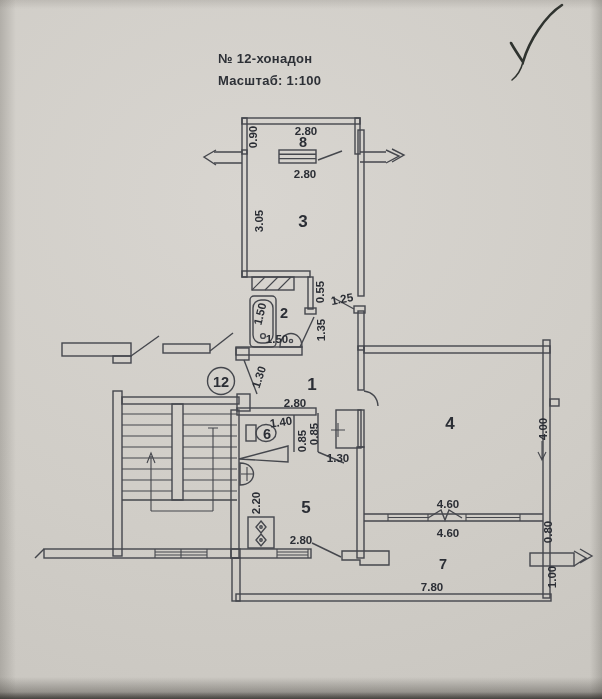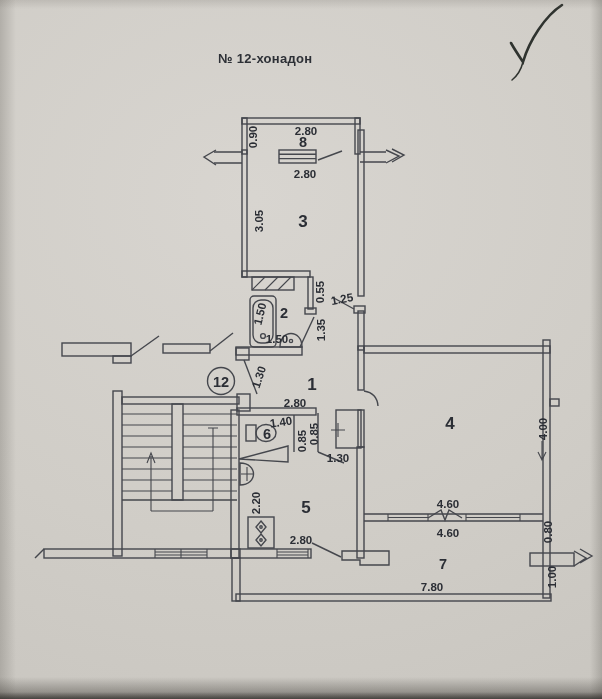--- a/index.html
+++ b/index.html
@@ -34,20 +34,21 @@
   .rm  { font-size:17px; text-anchor:middle; }
   .rm-s{ font-size:14.5px; text-anchor:middle; }
 </style>
 </head>
 <body>
 
 <div class="paper">
 
   <div class="title-block">
     <div>№ 12-хонадон</div>
+    <div>Масштаб: 1:100</div>
   </div>
 
   <svg width="602" height="699" viewBox="0 0 602 699">
 
     <g class="w">
 
       <rect x="242" y="118" width="118" height="6"></rect>
       <rect x="242" y="118" width="5" height="36"></rect>
       <rect x="355" y="118" width="5" height="36"></rect>
 

